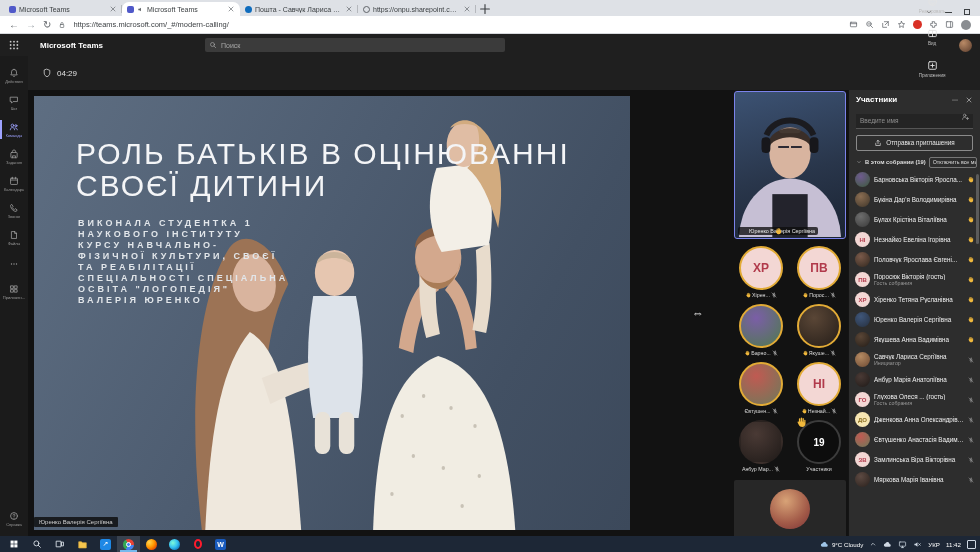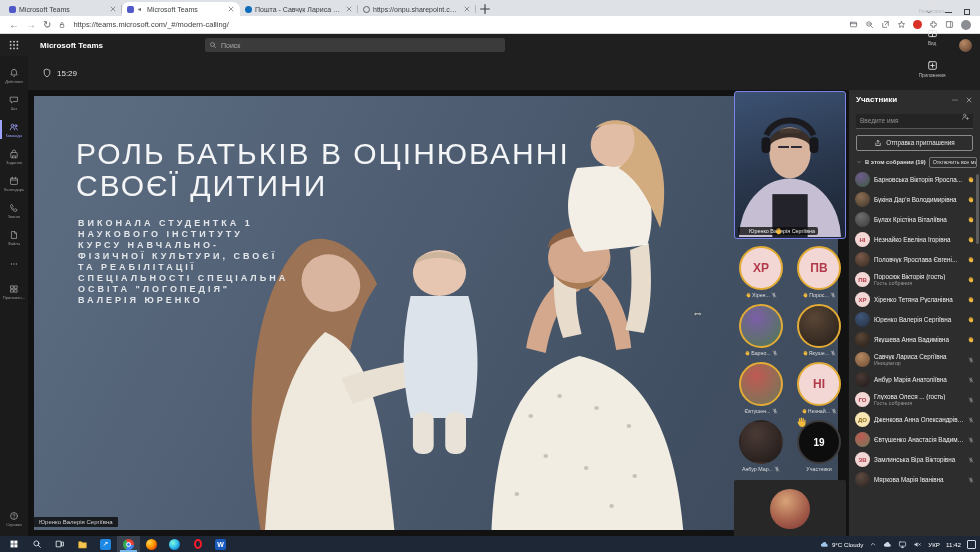--- a/index.html
+++ b/index.html
@@ -58,21 +58,21 @@
   .tb-lbl{font-size:4.6px;color:#bdbdbd;white-space:nowrap;}
   .badge{position:absolute;top:1px;right:4px;min-width:8px;height:8px;border-radius:50%;background:#cc4a31;color:#fff;font-size:5px;display:flex;align-items:center;justify-content:center;font-weight:bold;}
   .tb-underline{position:absolute;bottom:0;left:5px;right:5px;height:2px;background:#8b8cc7;}
   .tbar-sep{width:1px;height:18px;background:#4a4a4a;margin:0 5px;}
   #leave-group{display:flex;align-items:stretch;height:19px;margin:0 4px 0 8px;border-radius:3px;overflow:hidden;}
   #leave-main{background:#c4314b;color:#fff;display:flex;align-items:center;gap:4px;padding:0 8px;font-size:7.5px;font-weight:bold;}
   #leave-chev{background:#c4314b;border-left:1px solid rgba(0,0,0,.35);width:13px;display:flex;align-items:center;justify-content:center;color:#fff;}
 
   
   #stage{left:28px;top:90px;width:820px;height:446px;background:#121212;}
-  #slide{position:absolute;left:6px;top:6px;width:804px;height:434px;background:linear-gradient(118deg,#5e6e82 0%,#4d5c70 45%,#425063 75%,#3c495b 100%);overflow:hidden;}
+  #slide{position:absolute;left:6px;top:6px;width:596px;height:434px;background:linear-gradient(118deg,#5e6e82 0%,#4d5c70 45%,#425063 75%,#3c495b 100%);overflow:hidden;}
   #slide-family{position:absolute;inset:0;width:100%;height:100%;}
   #slide-title{position:absolute;left:42px;top:42px;color:#f4f5f7;font-size:30px;line-height:1.08;letter-spacing:2px;font-weight:normal;}
   #slide-sub{position:absolute;left:44px;top:122px;color:#e2e6ea;font-size:9px;line-height:1.22;letter-spacing:3px;font-weight:bold;}
   #presenter-label{position:absolute;left:6px;bottom:9px;background:rgba(12,12,12,.82);color:#cfcfcf;font-size:6px;padding:2px 5px;border-radius:1px;}
   #stage-cursor{position:absolute;left:664px;top:216px;color:#f0f0f0;font-size:12px;text-shadow:0 0 2px #000;}
 
   
   #vidcol{position:absolute;left:706px;top:1px;width:112px;height:445px;display:flex;flex-direction:column;}
   #main-tile{width:112px;height:148px;border:1.5px solid #7b83eb;border-radius:3px;background:linear-gradient(165deg,#3c5273,#29364b 55%,#1b2433);position:relative;overflow:hidden;flex:none;}
   #main-tile svg{position:absolute;inset:0;}
@@ -372,21 +372,21 @@
   </div>
 </div>
 
 <div id="toolbar" class="abs">
   <div id="meet-timer">
     <span class="icx" style="width:10px;height:10px;color:#cfcfcf" id="shield-slot">
         <svg viewBox="0 0 16 16" fill="none" stroke="currentColor" stroke-width="1.3" stroke-linecap="round" stroke-linejoin="round">
           <path d="M8 2l4.5 1.8V8c0 3.2-2.5 5.3-4.5 6-2-.7-4.5-2.8-4.5-6V3.8z"></path>
         </svg>
       </span>
-    <span>15:29</span>
+    <span>04:29</span>
   </div>
   <div id="tbar-right">
   <div class="tbar-btn">
     <span class="icx" style="width:11px;height:11px;">
           <svg viewBox="0 0 16 16" fill="none" stroke="currentColor" stroke-width="1.3" stroke-linecap="round" stroke-linejoin="round">
             <path d="M2.5 3.5h11v7h-7L4 13v-2.5H2.5z"></path>
           </svg>
         </span>
 
     <span class="tb-lbl">Чат</span>

